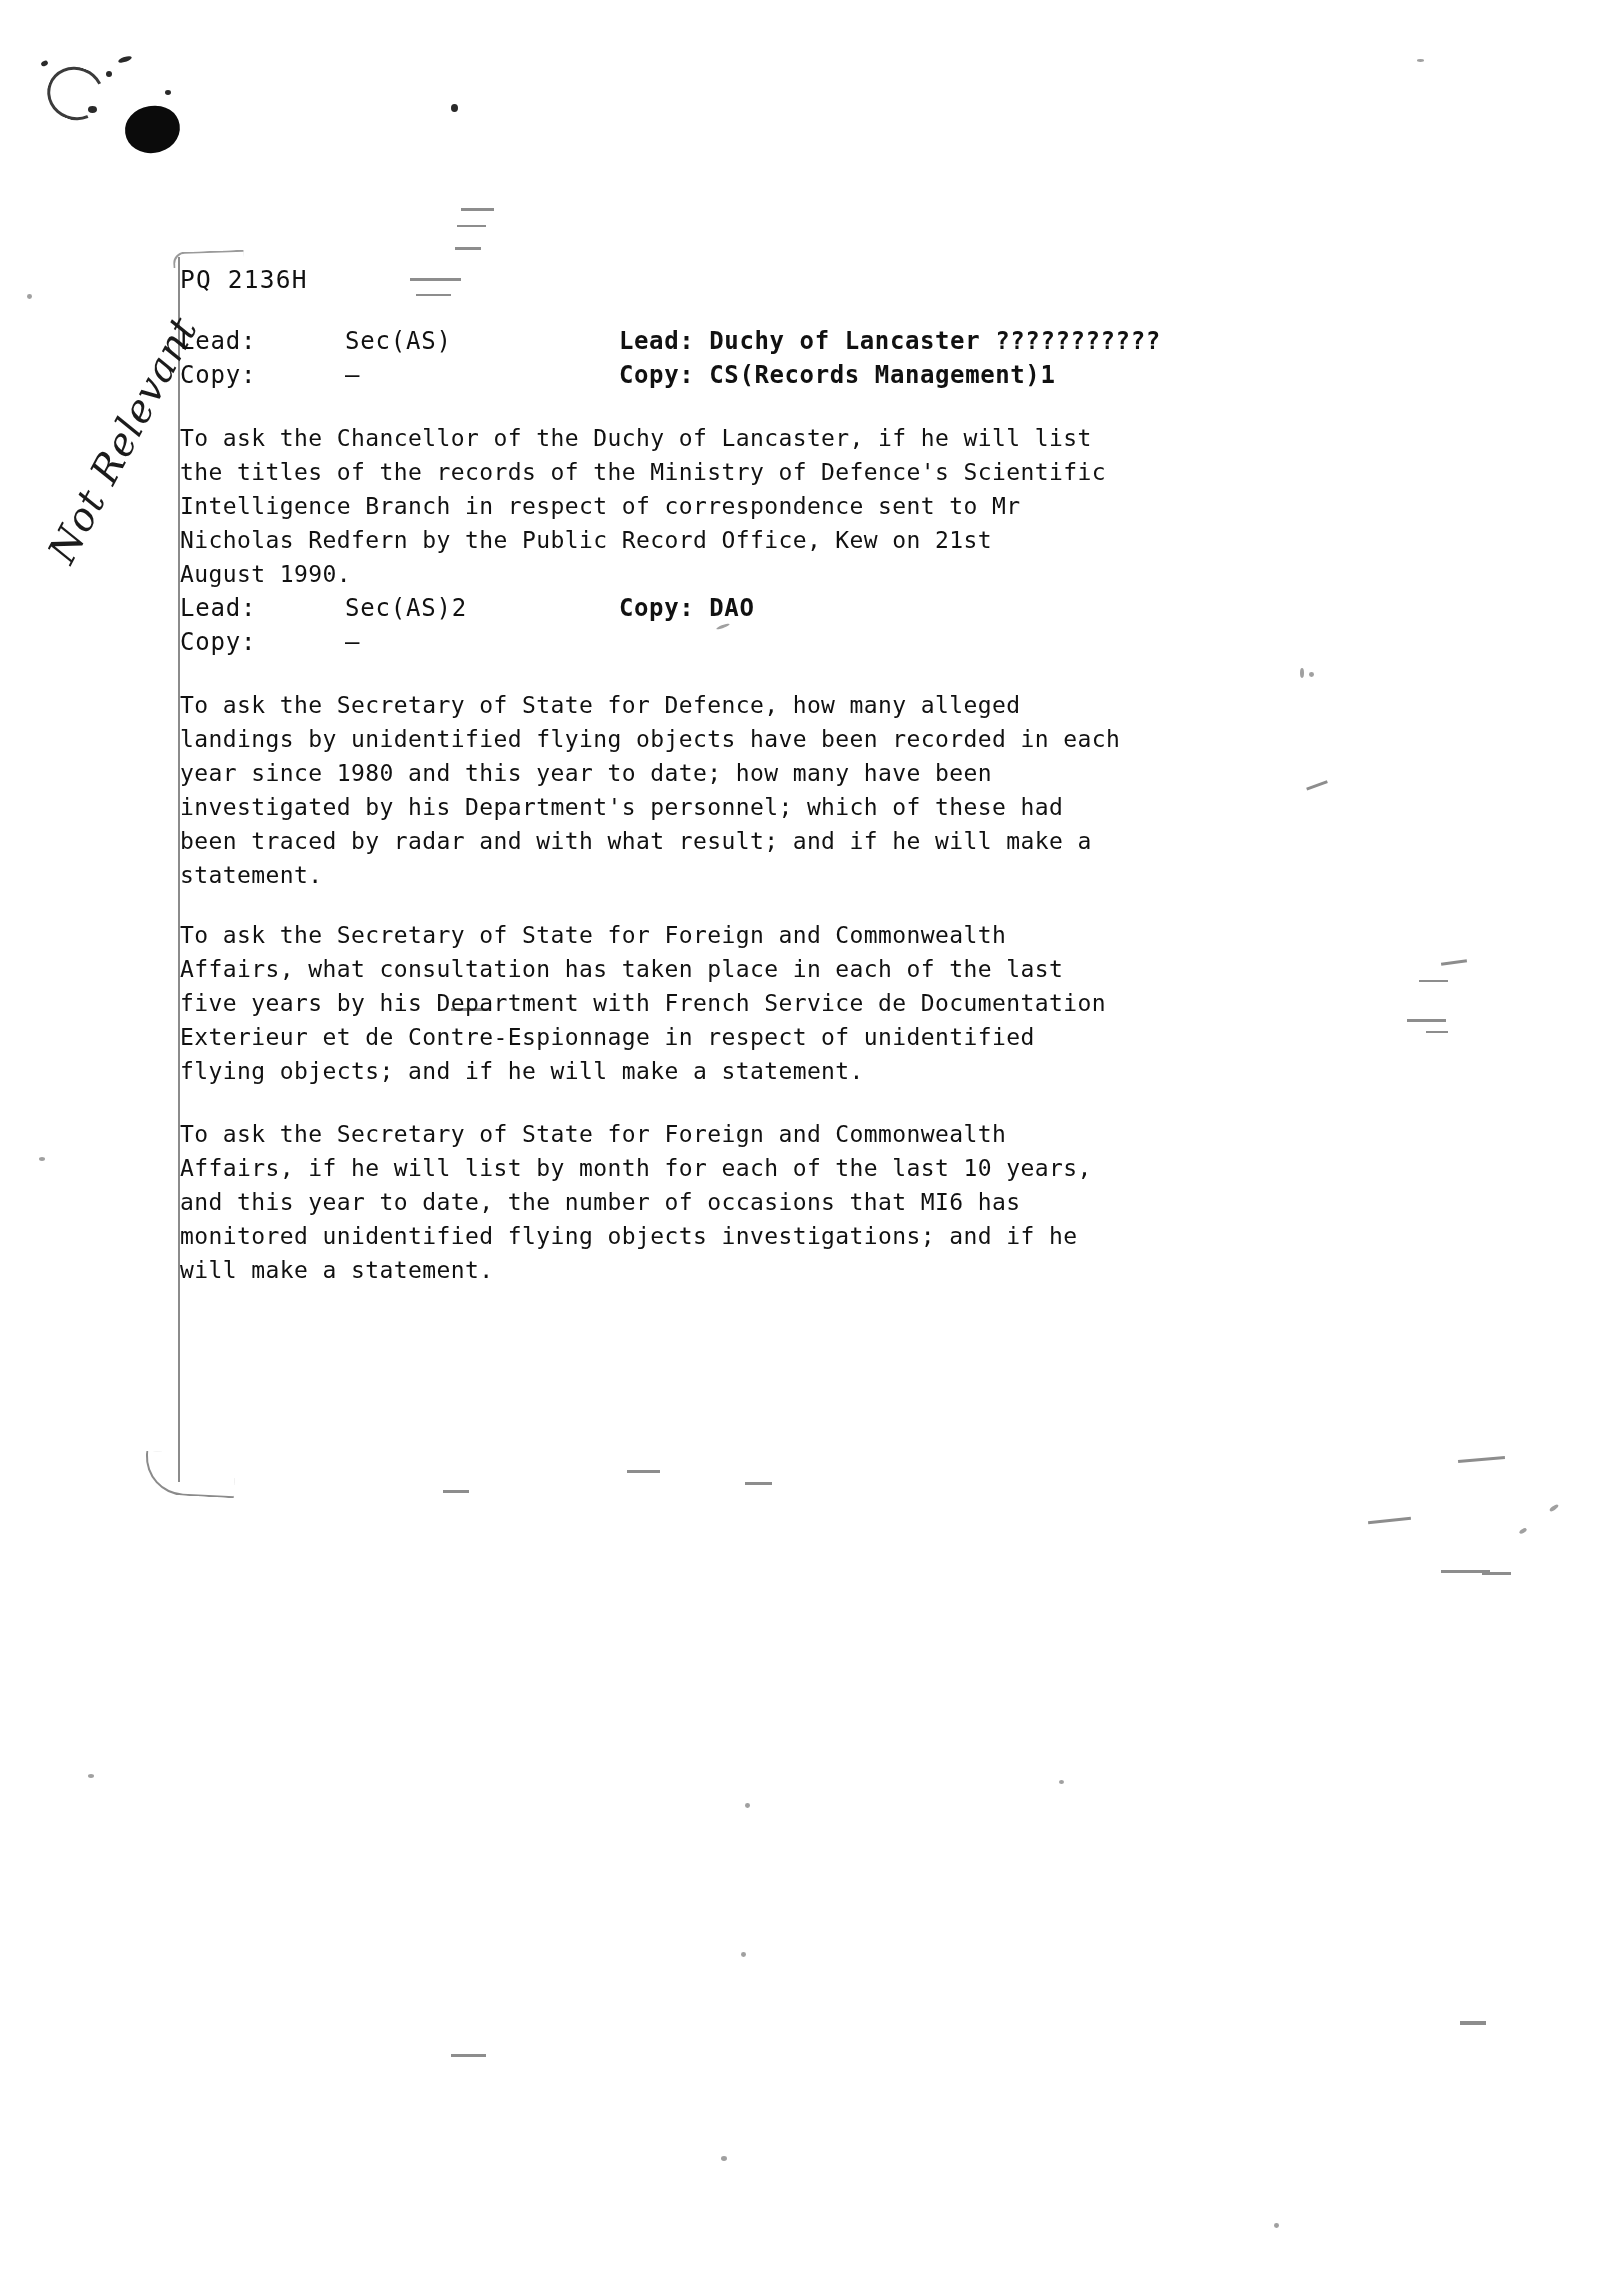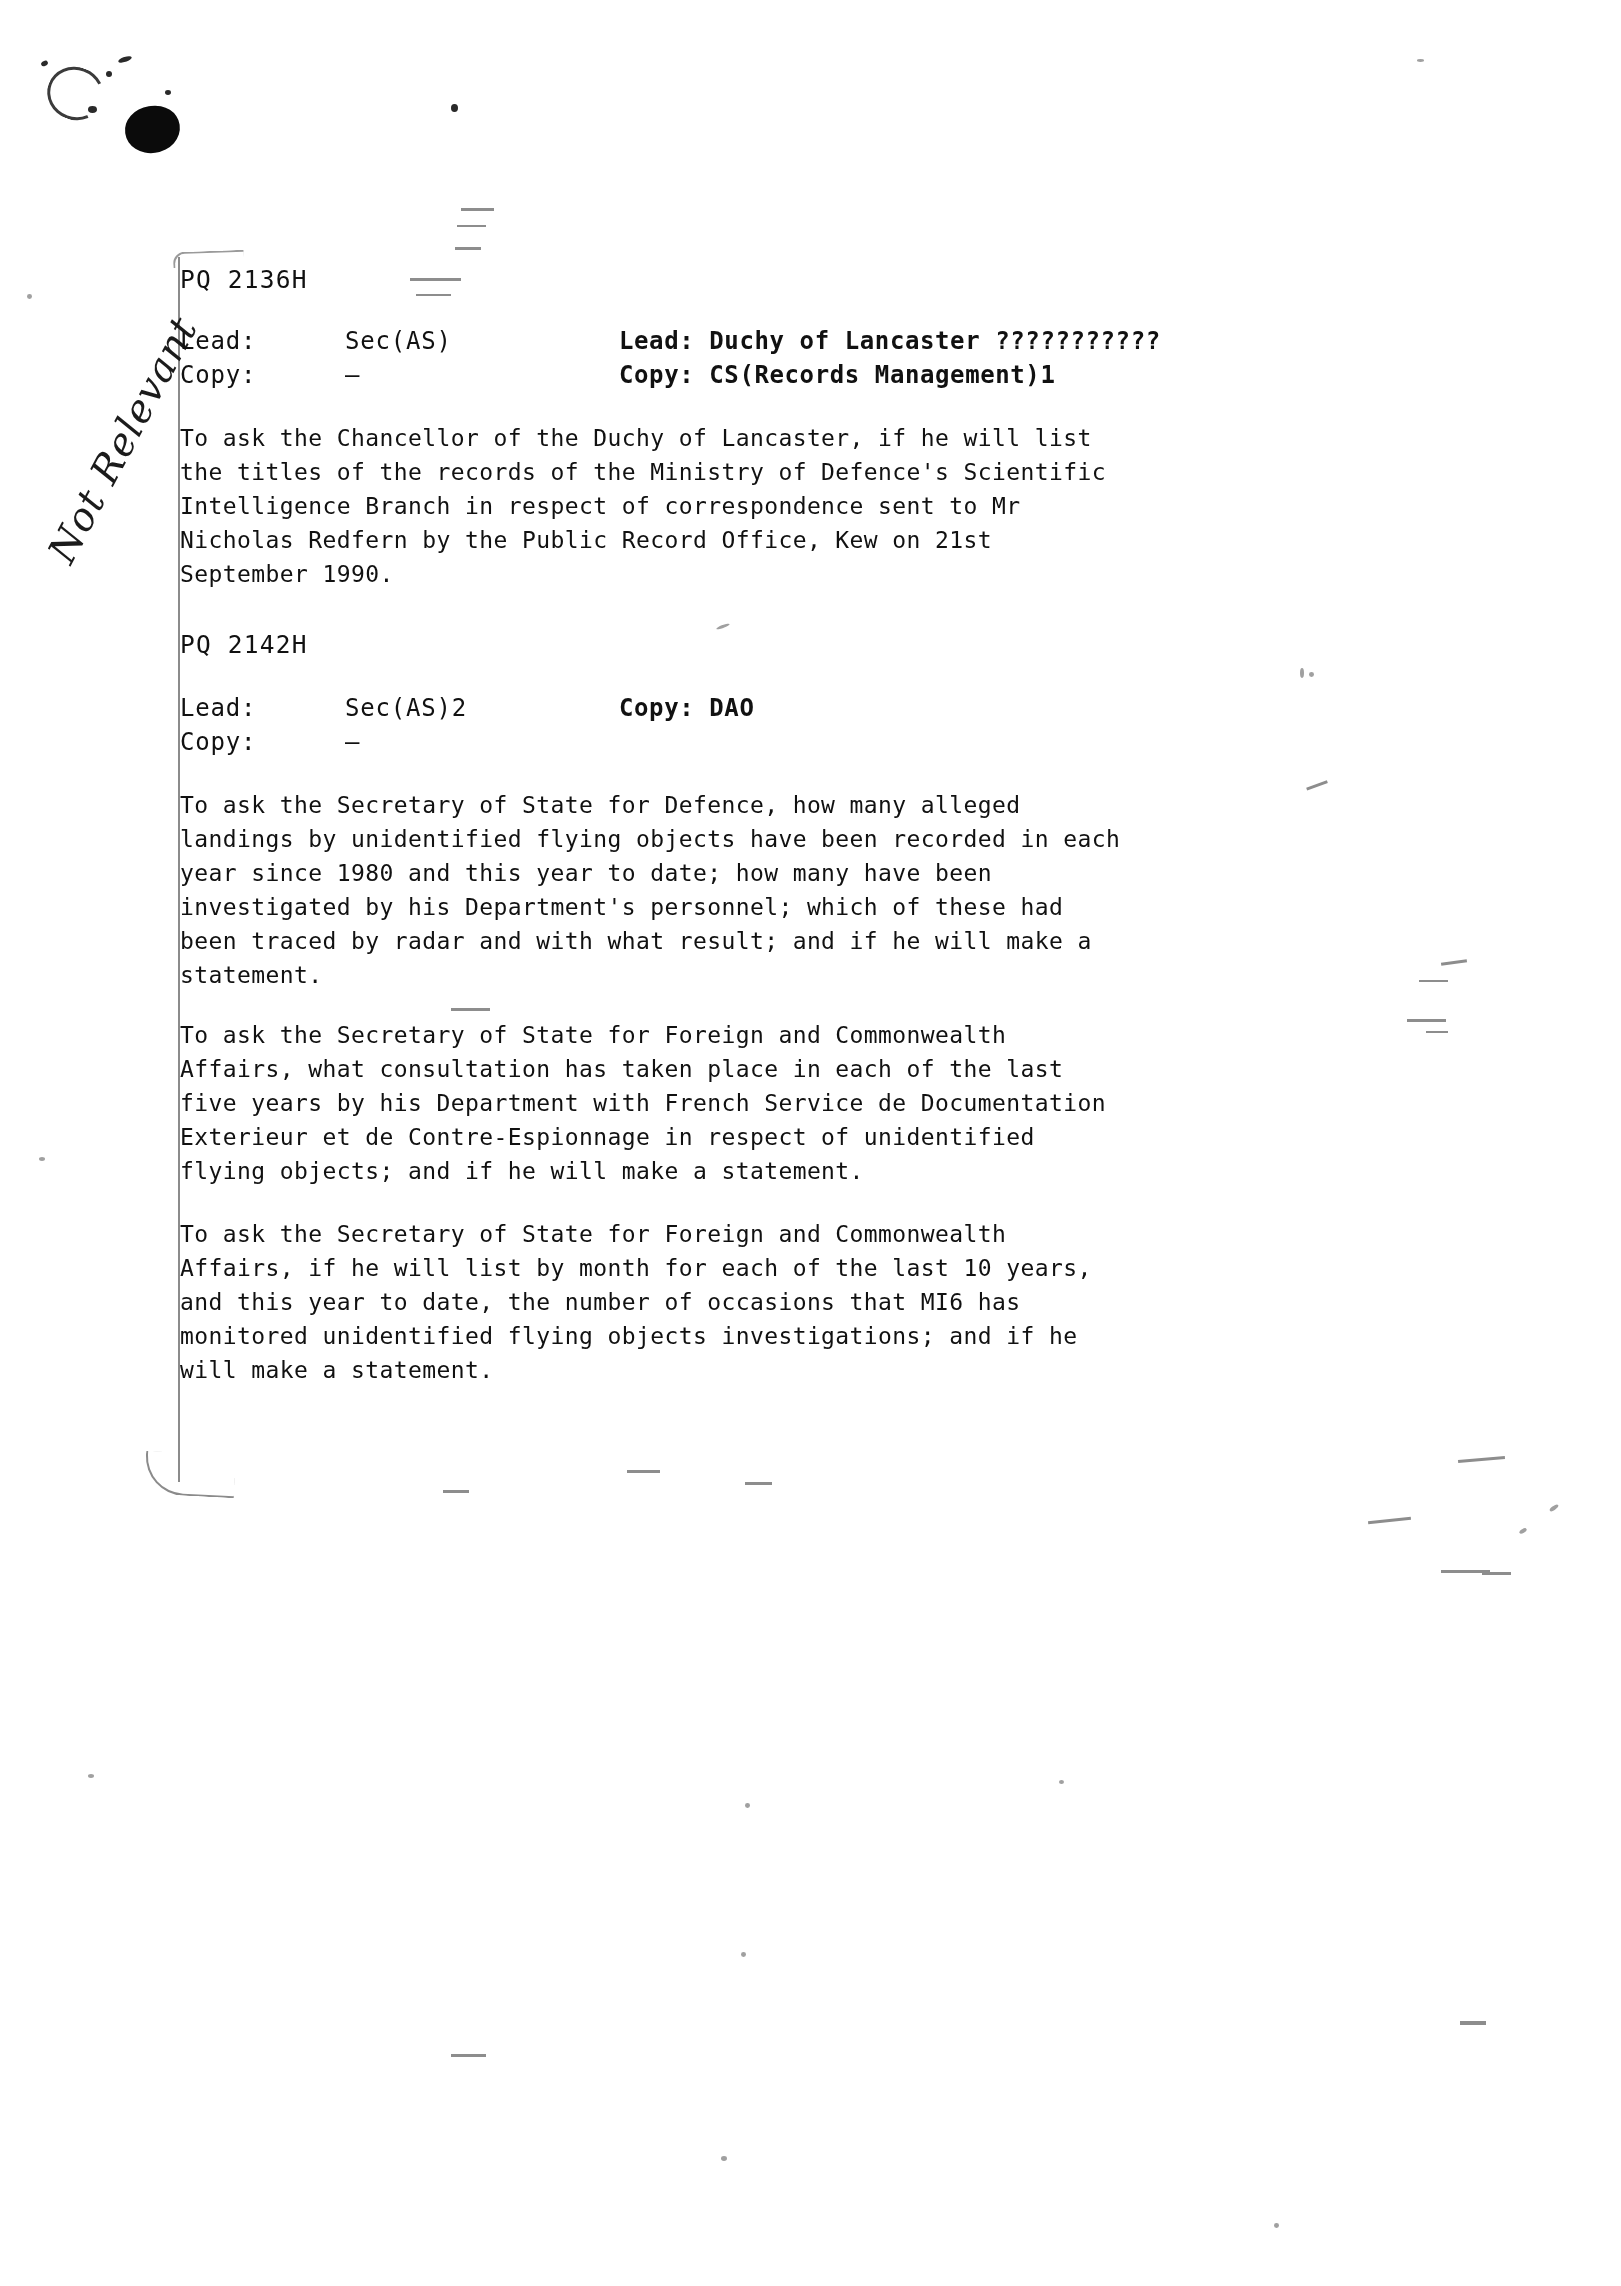--- a/index.html
+++ b/index.html
@@ -274,23 +274,22 @@
 
       <span>Copy:</span>
       <span>—</span>
       <span class="bold">Copy: CS(Records Management)1</span>
     </div>
 
     <div class="para">To ask the Chancellor of the Duchy of Lancaster, if he will list
 the titles of the records of the Ministry of Defence's Scientific
 Intelligence Branch in respect of correspondence sent to Mr
 Nicholas Redfern by the Public Record Office, Kew on 21st
-September 1990.</div>
-
-    <div class="ref-line-2">PQ 2142H</div>
+August 1990.</div>
+
 
     <div class="routing">
       <span>Lead:</span>
       <span>Sec(AS)2</span>
       <span class="bold">Copy: DAO</span>
 
       <span>Copy:</span>
       <span>—</span>
       <span class="bold"></span>
     </div>

